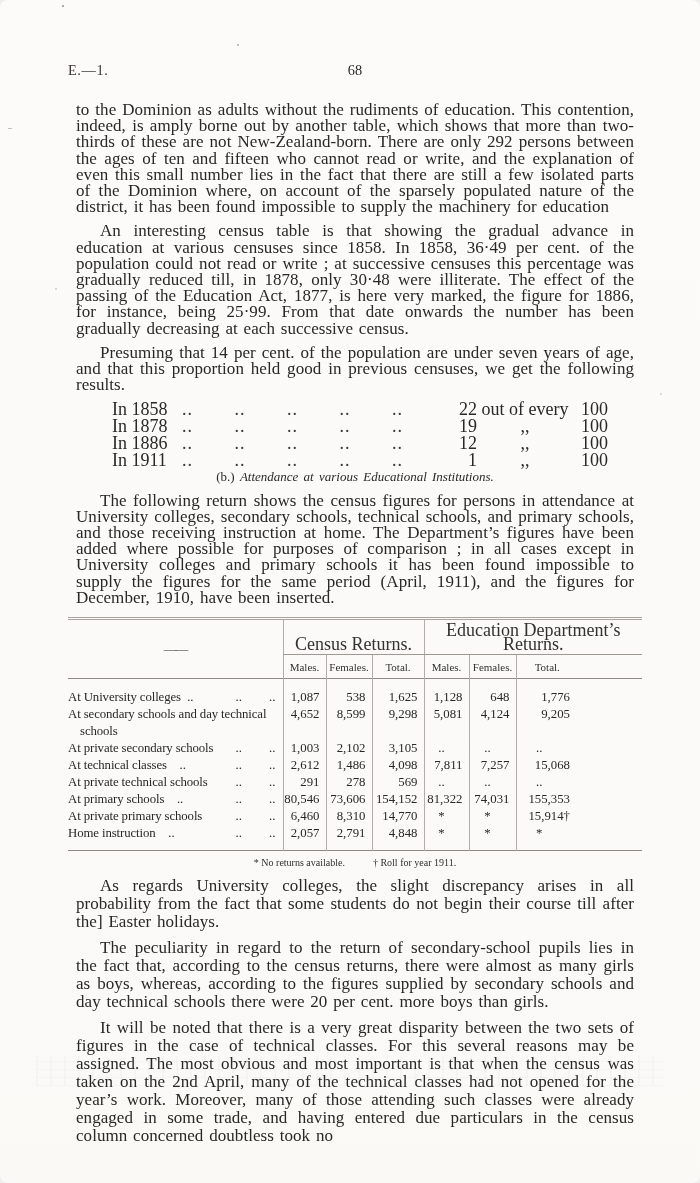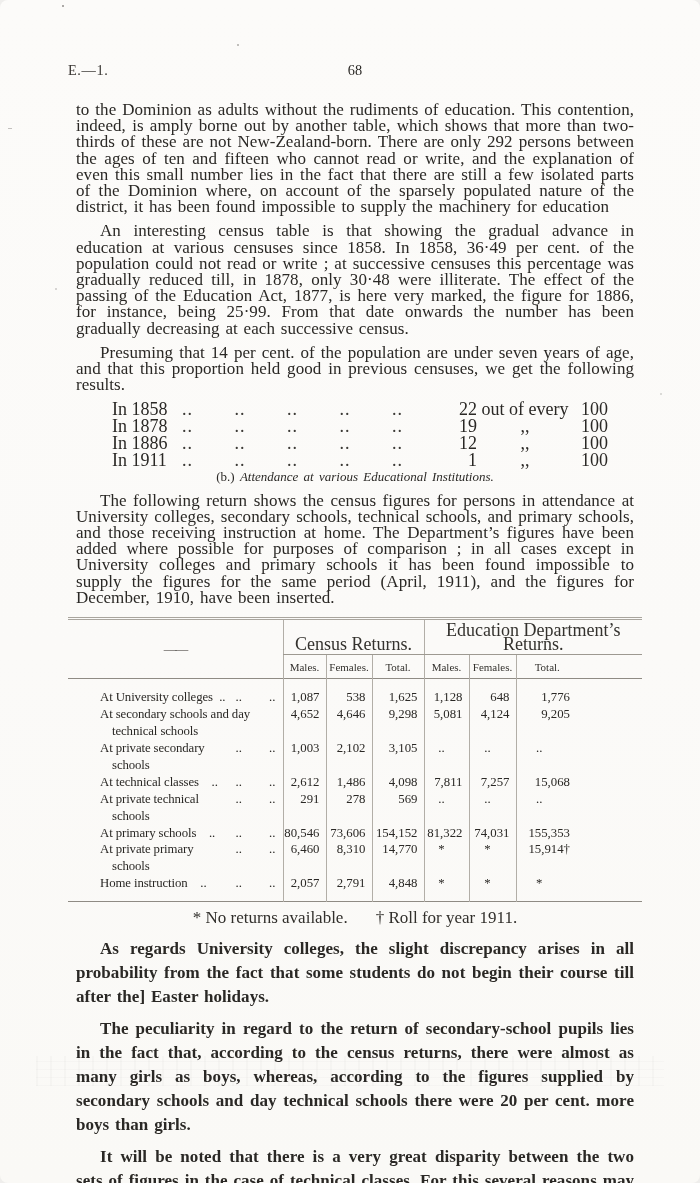--- a/index.html
+++ b/index.html
@@ -12,21 +12,21 @@
   .running-head { position:absolute; top:62px; left:68px; width:574px; height:17px; font-size:14.3px; }
   .doc-ref { position:absolute; left:0; top:0; letter-spacing:.6px; color:#3a3733; }
   .page-num { position:absolute; left:0; right:0; text-align:center; }
 
   .content { position:absolute; left:68px; top:94px; width:574px; }
   .content p {
     margin:8px; font-size:17px; line-height:16.2px; text-align:justify;
     text-indent:24px; word-spacing:1.5px; letter-spacing:.05px;
   }
   .content p.cont { text-indent:0; }
-  .content p.loose { line-height:24px;font-weight:bold; }
+  .content p.loose { line-height:18px; }
   p.after-foot { margin-top:9px; }
 
   .mini-caption { margin-top:8px; text-align:center; font-style:italic; font-size:13.8px; word-spacing:2px; }
   .mini-table { margin:4px 8px 0 44px; width:496px; font-size:18px; }
   .mini-row { display:flex; align-items:baseline; line-height:16.8px; }
   .m-label  { width:70px; flex:0 0 auto; }
   .m-leader { width:255px; flex:0 0 auto; overflow:hidden; white-space:nowrap;
               word-spacing:36px; letter-spacing:1px; color:#3c3a36; }
   .m-val  { width:40px; flex:0 0 auto; text-align:right; }
   .m-unit { width:96px; flex:0 0 auto; text-align:center; }
@@ -52,27 +52,27 @@
   th.sub.last { padding-right:64px; }
   .lblhead { vertical-align:middle; }
   .dash { display:block; text-align:center; color:#56534e; letter-spacing:-1.5px; font-size:13px; }
   tbody td { padding:0 6px 0 0; line-height:16.9px; vertical-align:top; text-align:right; }
   tbody td.num { border-left:1px solid #b2aea7; }
   tbody tr:first-child td { padding-top:10px; border-top:1px solid #8f8b84; }
   tbody tr:last-child td { padding-bottom:9px; }
   td.lbl { text-align:left; padding:0 4px 0 0; }
   .lbl-in { display:flex; justify-content:space-between; align-items:baseline; }
   .lbl-text { display:block; flex:1 1 auto; padding-left:12px; text-indent:-12px;
-              letter-spacing:-.1px;margin-left:32px; }
+              letter-spacing:-.1px; }
   .ldr { flex:0 0 auto; white-space:nowrap; word-spacing:24px; margin-left:6px; padding-right:3px; }
   td.num.last { padding-right:72px; }
   td.num.ph { text-align:center; padding-right:10px; }
   td.num.ph.last { padding-right:80px; }
 
-  .footnote { margin-top:6px; width:574px; text-align:center; font-size:17px; color:#312f2b; }
+  .footnote { margin-top:6px; width:574px; text-align:center; font-size:10px; color:#312f2b; }
   .footnote .fn1 { margin-right:28px; }
 
   .speck { position:absolute; background:#6d6a66; border-radius:50%; }
   .sp1 { left:62px;  top:5px;   width:2px; height:2px; opacity:.75; }
   .sp2 { left:237px; top:44px;  width:2px; height:2px; opacity:.55; }
   .sp3 { left:8px;   top:128px; width:4px; height:1px; opacity:.40; border-radius:0; }
   .sp4 { left:55px;  top:288px; width:2px; height:2px; opacity:.35; }
   .sp5 { left:660px; top:393px; width:2px; height:2px; opacity:.30; }
   .noise-band {
     position:absolute; left:36px; top:1056px; width:628px; height:30px; opacity:.55;
@@ -186,21 +186,21 @@
           <td class="num last">1,776</td>
         </tr>
         <tr>
           <td class="lbl">
               <span class="lbl-in">
                 <span class="lbl-text">At secondary schools and day technical schools</span>
                 <span class="ldr"></span>
               </span>
             </td>
           <td class="num">4,652</td>
-          <td class="num">4,646</td>
+          <td class="num">8,599</td>
           <td class="num">9,298</td>
           <td class="num">5,081</td>
           <td class="num">4,124</td>
           <td class="num last">9,205</td>
         </tr>
         <tr>
           <td class="lbl">
               <span class="lbl-in">
                 <span class="lbl-text">At private secondary schools</span>
                 <span class="ldr">.. ..</span>

